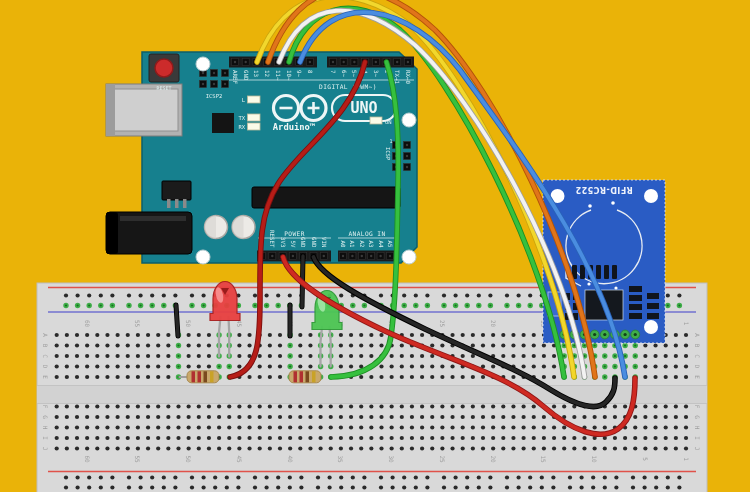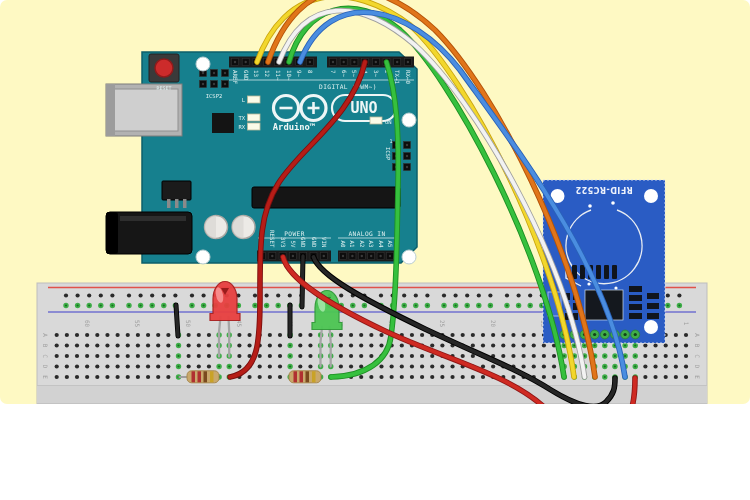--- a/index.html
+++ b/index.html
@@ -1,17 +1,17 @@
 <!DOCTYPE html>
 <html><head>
 <meta charset="utf-8">
 <style>
   html,body{margin:0;padding:0;background:#ffffff;}
-  .stage{position:relative;width:750px;height:404px;background:#fef9c3;overflow:hidden;
-         font-family:"DejaVu Sans Mono", monospace;border-radius:7px;}
+  .stage{position:relative;width:750px;height:492px;background:#eab308;overflow:hidden;
+         font-family:"DejaVu Sans Mono", monospace;}
   svg{position:absolute;left:0;top:0;}
   text{user-select:none;}
   .silk{fill:#dff0f0;font-family:"DejaVu Sans Mono",monospace;}
   .silk58{font-size:5.8px;}
   .silk5{font-size:5px;}
   .silk55{font-size:5.5px;}
   .silk6{font-size:6.2px;letter-spacing:.4px;}
   .bblabel{fill:#9e9e9e;font-size:6px;font-family:"DejaVu Sans Mono",monospace;}
   .rfidlabel{fill:#eef2fb;font-size:8px;font-weight:bold;letter-spacing:.4px;
              font-family:"DejaVu Sans",sans-serif;}

